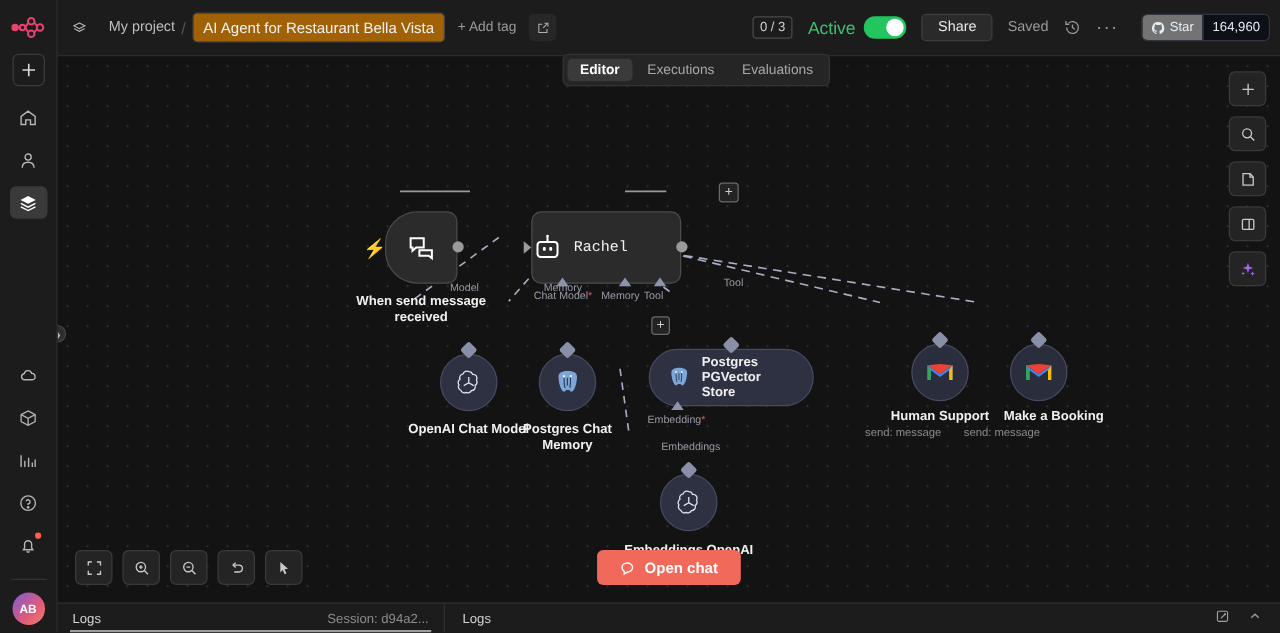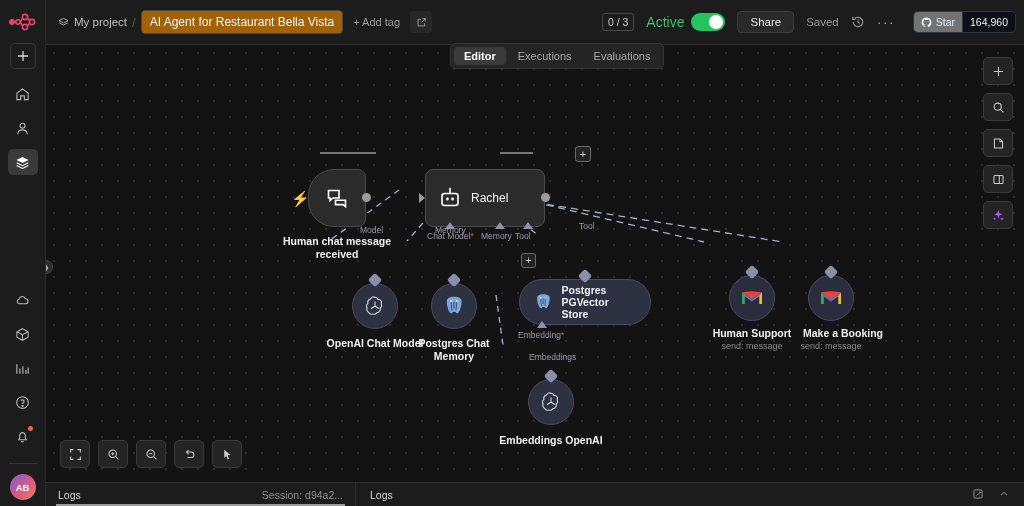--- a/index.html
+++ b/index.html
@@ -45,21 +45,21 @@
 
   
   .main { flex: 1; position: relative; height: 506px; background: #1a1a1a; }
 
   
   .header {
     height: 45px; background: #1c1c1c; border-bottom: 1px solid #2b2b2b;
     display: flex; align-items: center; padding: 0 0 0 12px;
     position: relative; z-index: 15;
   }
-  .proj { display:flex; align-items:center; gap:5px; color:#bfbfbf; font-size:11.5px; }
+  .proj { display:flex; align-items:center; gap:18px; color:#bfbfbf; font-size:11.5px; }
   .slash { color:#555; margin: 0 5px; font-size: 13px; }
   .wf-name {
     border: 1px solid #454545; border-radius: 4px; padding: 4px 8px;
     font-size: 12px; color: #f2f2f2; background: #a16207; white-space: nowrap;
   }
   .add-tag { color:#9a9a9a; font-size:11px; margin-left:10px; white-space:nowrap; }
   .hdr-sq {
     width: 22px; height: 22px; border-radius:4px; background:#272727;
     display:flex;align-items:center;justify-content:center; color:#b0b0b0; margin-left:10px;
   }
@@ -100,35 +100,35 @@
   .canvas svg.links { position:absolute; inset:0; width:100%; height:100%; pointer-events:none; }
 
   .node { position:absolute; }
   .node-label {
     position:absolute; left:50%; transform:translateX(-50%);
     text-align:center; font-size:10.5px; color:#f0f0f0; font-weight:bold;
     white-space:nowrap; line-height:13px;
   }
   .node-sublabel {
     position:absolute; left:50%; transform:translateX(-50%);
-    text-align:center; font-size:9px; color:#8d8d8d; white-space:nowrap;
+    text-align:left; font-size:9px; color:#8d8d8d; white-space:nowrap;
   }
 
   
   .trigger-node {
     width:58px; height:58px; background:#2b2b2b; border:1px solid #4a4a4a;
     border-radius: 26px 8px 8px 26px;
     display:flex;align-items:center;justify-content:center; color:#fff;
   }
   .bolt { position:absolute; left:-17px; top:21px; color:#ff6d5a; font-size:15px; }
 
   
   .agent-node {
     width:120px; height:58px; background:#2b2b2b; border:1px solid #4c4c4c;
-    border-radius:8px; display:flex; align-items:center; gap:9px; padding-left:12px;
+    border-radius:8px; display:flex; align-items:center; gap:9px; font-family:Liberation Mono, monospace;
   }
   .agent-name { font-size:12px; color:#f2f2f2; }
 
   
   .circ-node {
     width:46px;height:46px;border-radius:50%;background:#2e3142;border:1px solid #474b60;
     display:flex;align-items:center;justify-content:center;
   }
   .circ-node.gm { background:#2a2d3c; }
   
@@ -360,21 +360,21 @@
       <div class="node" style="left:262px; top:124px;">
         <div class="bolt">⚡</div>
         <div class="trigger-node">
           <svg width="24" height="24" viewBox="0 0 24 24" fill="none" stroke="#ffffff" stroke-width="1.6">
             <path d="M3.5 4.5 H14 V12 H8 L5 14.6 V12 H3.5 Z"></path>
             <path d="M10.5 14.2 H20.5 V20.6 L18 18.6 H10.5 Z"></path>
           </svg>
         </div>
         <div class="conn-dot" style="left:54px; top:24px;"></div>
         <div class="node-label" style="top:66px; width:130px;">
-          <span>Human chat message</span><br><span>received</span>
+          <span>When send message</span><br><span>received</span>
         </div>
       </div>
 
       <div class="node" style="left:379px; top:124px;">
         <div class="in-arrow" style="left:-6px; top:24px;"></div>
         <div class="agent-node">
           <svg width="24" height="24" viewBox="0 0 24 24" fill="none" stroke="#ffffff" stroke-width="1.6">
             <rect x="4" y="7.5" width="16" height="12" rx="2.5"></rect>
             <path d="M12 3.4 V7.2"></path>
               <circle cx="12" cy="2.8" r="1.1" fill="#fff" stroke="none"></circle>
@@ -512,20 +512,26 @@
               <path d="M6.8 2.6 L4.2 5 L6.8 7.4"></path>
           </svg>
         </div>
         <div class="cv-btn">
           <svg width="13" height="13" viewBox="0 0 16 16" fill="currentColor">
             <path d="M4 2 L11.6 8.5 L8.2 9 L10 13.2 L8.2 14 L6.4 9.9 L4 12.3 Z"></path>
           </svg>
         </div>
       </div>
 
+      <div class="open-chat">
+        <svg width="13" height="13" viewBox="0 0 16 16" fill="none" stroke="#fff" stroke-width="1.4">
+          <path d="M2.4 7.4 A5.2 4.4 0 1 1 8 11.8 L4.6 13.8 V11.2 A4.4 4.4 0 0 1 2.4 7.4 Z"></path>
+        </svg>
+        <span>Open chat</span>
+      </div>
 
       <div class="rt-tools">
         <div class="rt-btn">
           <svg width="13" height="13" viewBox="0 0 16 16">
               <path d="M8 2.4 V13.6 M2.4 8 H13.6" stroke="currentColor" stroke-width="1.3"></path>
             </svg>
         </div>
         <div class="rt-btn">
           <svg width="13" height="13" viewBox="0 0 16 16" fill="none" stroke="currentColor" stroke-width="1.3">
             <circle cx="7" cy="7" r="4.4"></circle>

